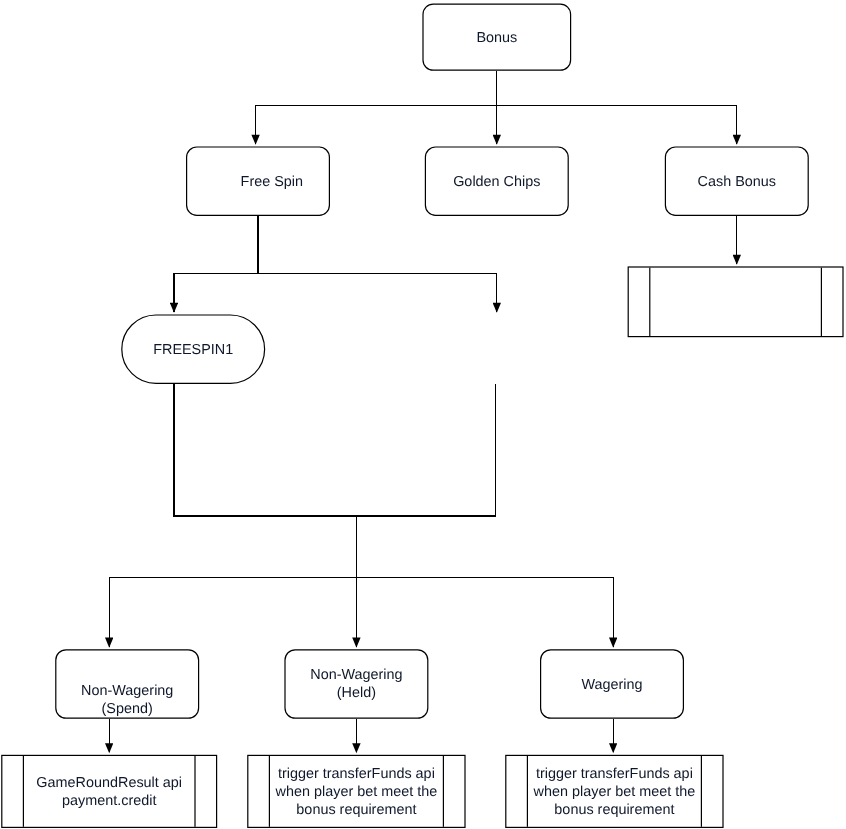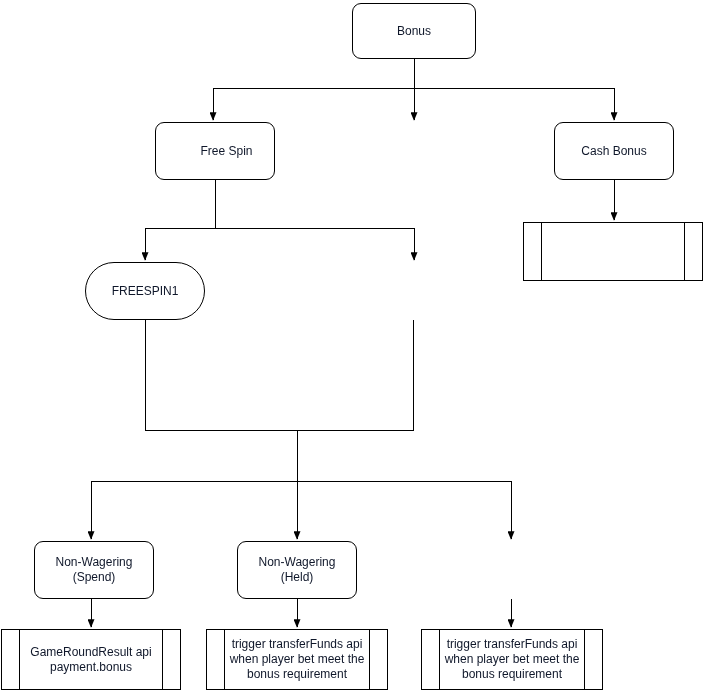--- a/index.html
+++ b/index.html
@@ -85,43 +85,49 @@
     </g>
   </svg>
 
   <div class="node rounded" style="left:352px; top:3px; width:124px; height:56px;">
     <span class="node-label">Bonus</span>
   </div>
 
   <div class="node rounded" style="left:155px; top:122px; width:120px; height:58px;padding-left:23px;">
     <span class="node-label">Free Spin</span>
   </div>
+  <div class="node rounded" style="left:354px; top:122px; width:120px; height:58px;">
+    <span class="node-label">Golden Chips</span>
+  </div>
   <div class="node rounded" style="left:554px; top:122px; width:120px; height:58px;text-align:right;">
     <span class="node-label">Cash Bonus</span>
   </div>
 
   <div class="node process" style="left:523px; top:222px; width:180px; height:59px;">
     <span class="pbar left"></span>
     <span class="pbar right"></span>
   </div>
 
-  <div class="node rounded" style="left:85px; top:262px; width:120px; height:58px;border-radius:29px;">
+  <div class="node rounded" style="left:101px; top:262px; width:120px; height:58px;border-radius:29px;">
     <span class="node-label">FREESPIN1</span>
   </div>
 
-  <div class="node rounded" style="left:34px; top:541px; width:120px; height:58px;">
+  <div class="node rounded" style="left:46px; top:541px; width:120px; height:58px;align-items:flex-end;">
     <span class="node-label">Non-Wagering (Spend)</span>
   </div>
   <div class="node rounded" style="left:237px; top:541px; width:120px; height:58px;justify-content:center;">
     <span class="node-label">Non-Wagering (Held)</span>
   </div>
+  <div class="node rounded" style="left:450px; top:541px; width:120px; height:58px;">
+    <span class="node-label">Wagering</span>
+  </div>
 
   <div class="node process" style="left:1px; top:629px; width:180px; height:61px;">
     <span class="pbar left"></span>
-    <span class="node-label">GameRoundResult api payment.bonus</span>
+    <span class="node-label">GameRoundResult api payment.credit</span>
     <span class="pbar right"></span>
   </div>
   <div class="node process" style="left:206px; top:629px; width:182px; height:61px;">
     <span class="pbar left"></span>
     <span class="node-label">trigger transferFunds api when player bet meet the bonus requirement</span>
     <span class="pbar right"></span>
   </div>
   <div class="node process" style="left:421px; top:629px; width:182px; height:61px;">
     <span class="pbar left"></span>
     <span class="node-label">trigger transferFunds api when player bet meet the bonus requirement</span>

